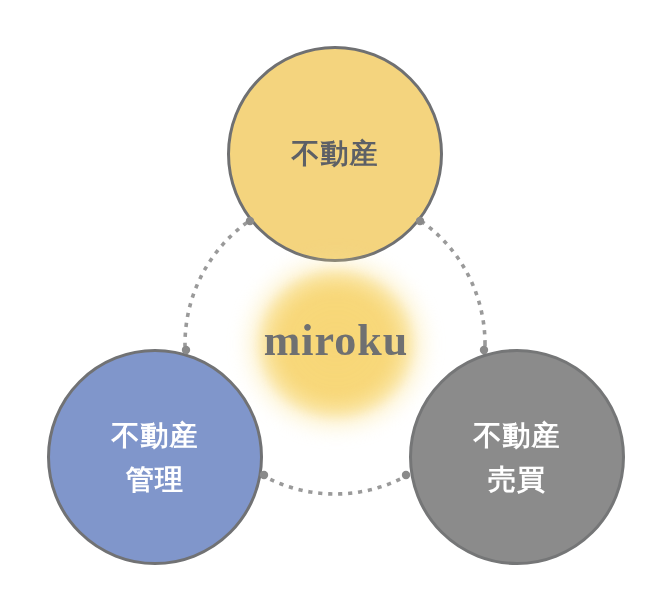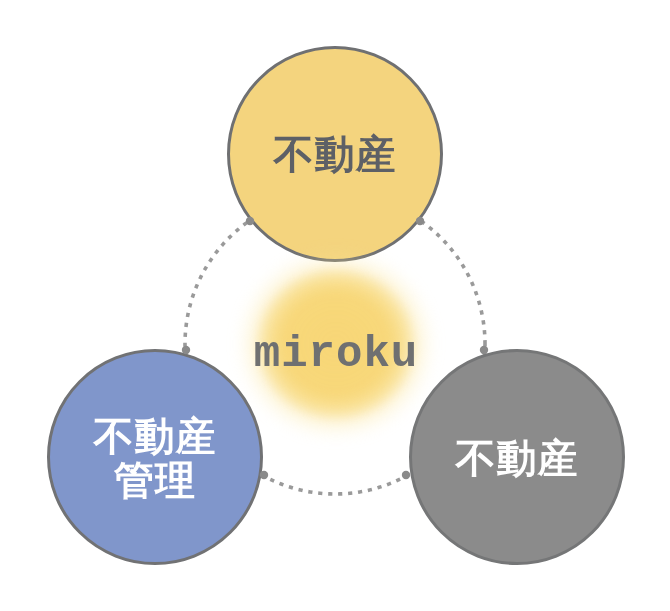--- a/index.html
+++ b/index.html
@@ -49,33 +49,33 @@
     background: radial-gradient(closest-side,
       rgba(247, 214, 118, 0.95) 0%,
       rgba(247, 214, 118, 0.9) 62%,
       rgba(248, 218, 126, 0.55) 82%,
       rgba(248, 218, 126, 0) 100%);
     filter: blur(3px);
   }
   .center-logo {
     position: absolute;
     left: 336px;
-    top: 356px;
+    top: 343px;
     transform: translate(-50%, -54%);
-    font-family: Liberation Mono, monospace;
+    font-family: Liberation Serif, serif;
     font-weight: bold;
     font-size: 44px;
     letter-spacing: 1px;
     white-space: nowrap;
   }
   .circle-label {
     position: absolute;
     transform: translate(-50%, -50%);
     text-align: center;
-    font-size: 40px;
+    font-size: 28px;
     font-weight: 600;
     line-height: 44px;
     letter-spacing: 1px;
     white-space: nowrap;
     pointer-events: none;
   }
   .label-top    { left: 335px; top: 154px; }
   .label-left   { left: 155px; top: 458px; }
   .label-right  { left: 517px; top: 458px; }
 </style>
@@ -116,15 +116,16 @@
     <div>不動産</div>
   </div>
 
   <div class="circle-label label-left" style="color: rgb(255, 255, 255);">
     <div>不動産</div>
     <div>管理</div>
   </div>
 
   <div class="circle-label label-right" style="color: rgb(255, 255, 255);">
     <div>不動産</div>
+    <div>売買</div>
   </div>
 
 </div>
 
 </body></html>

